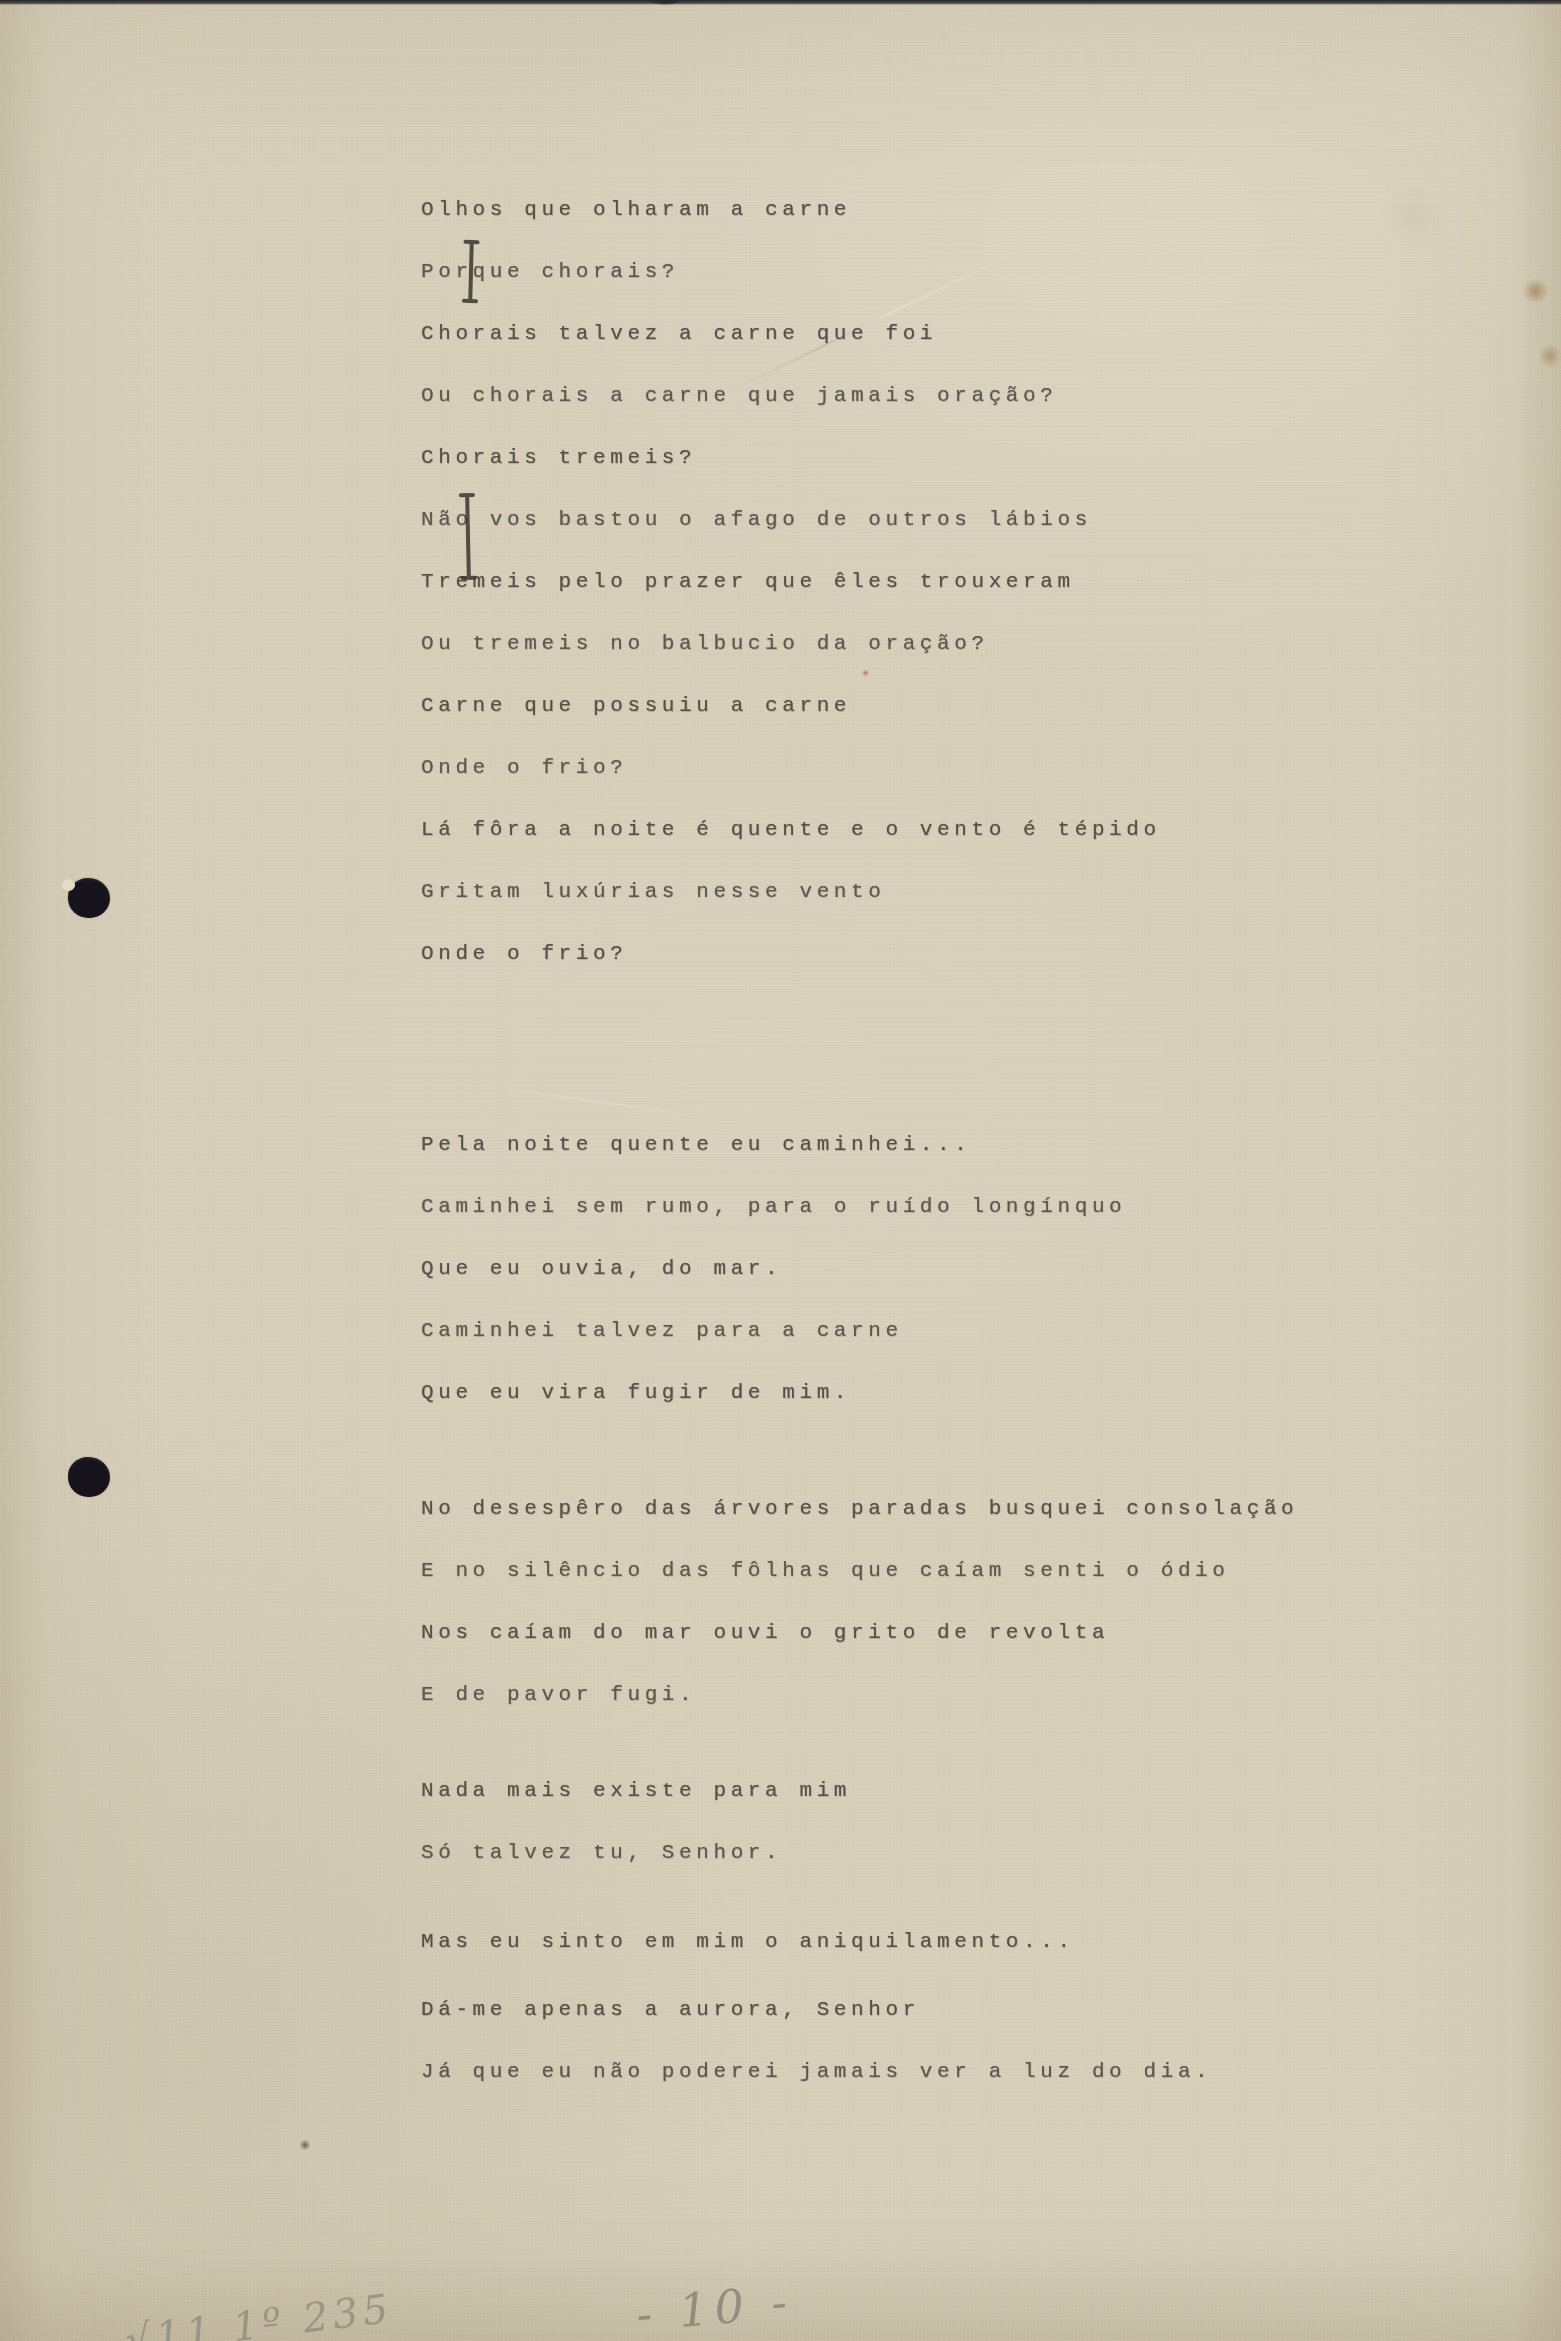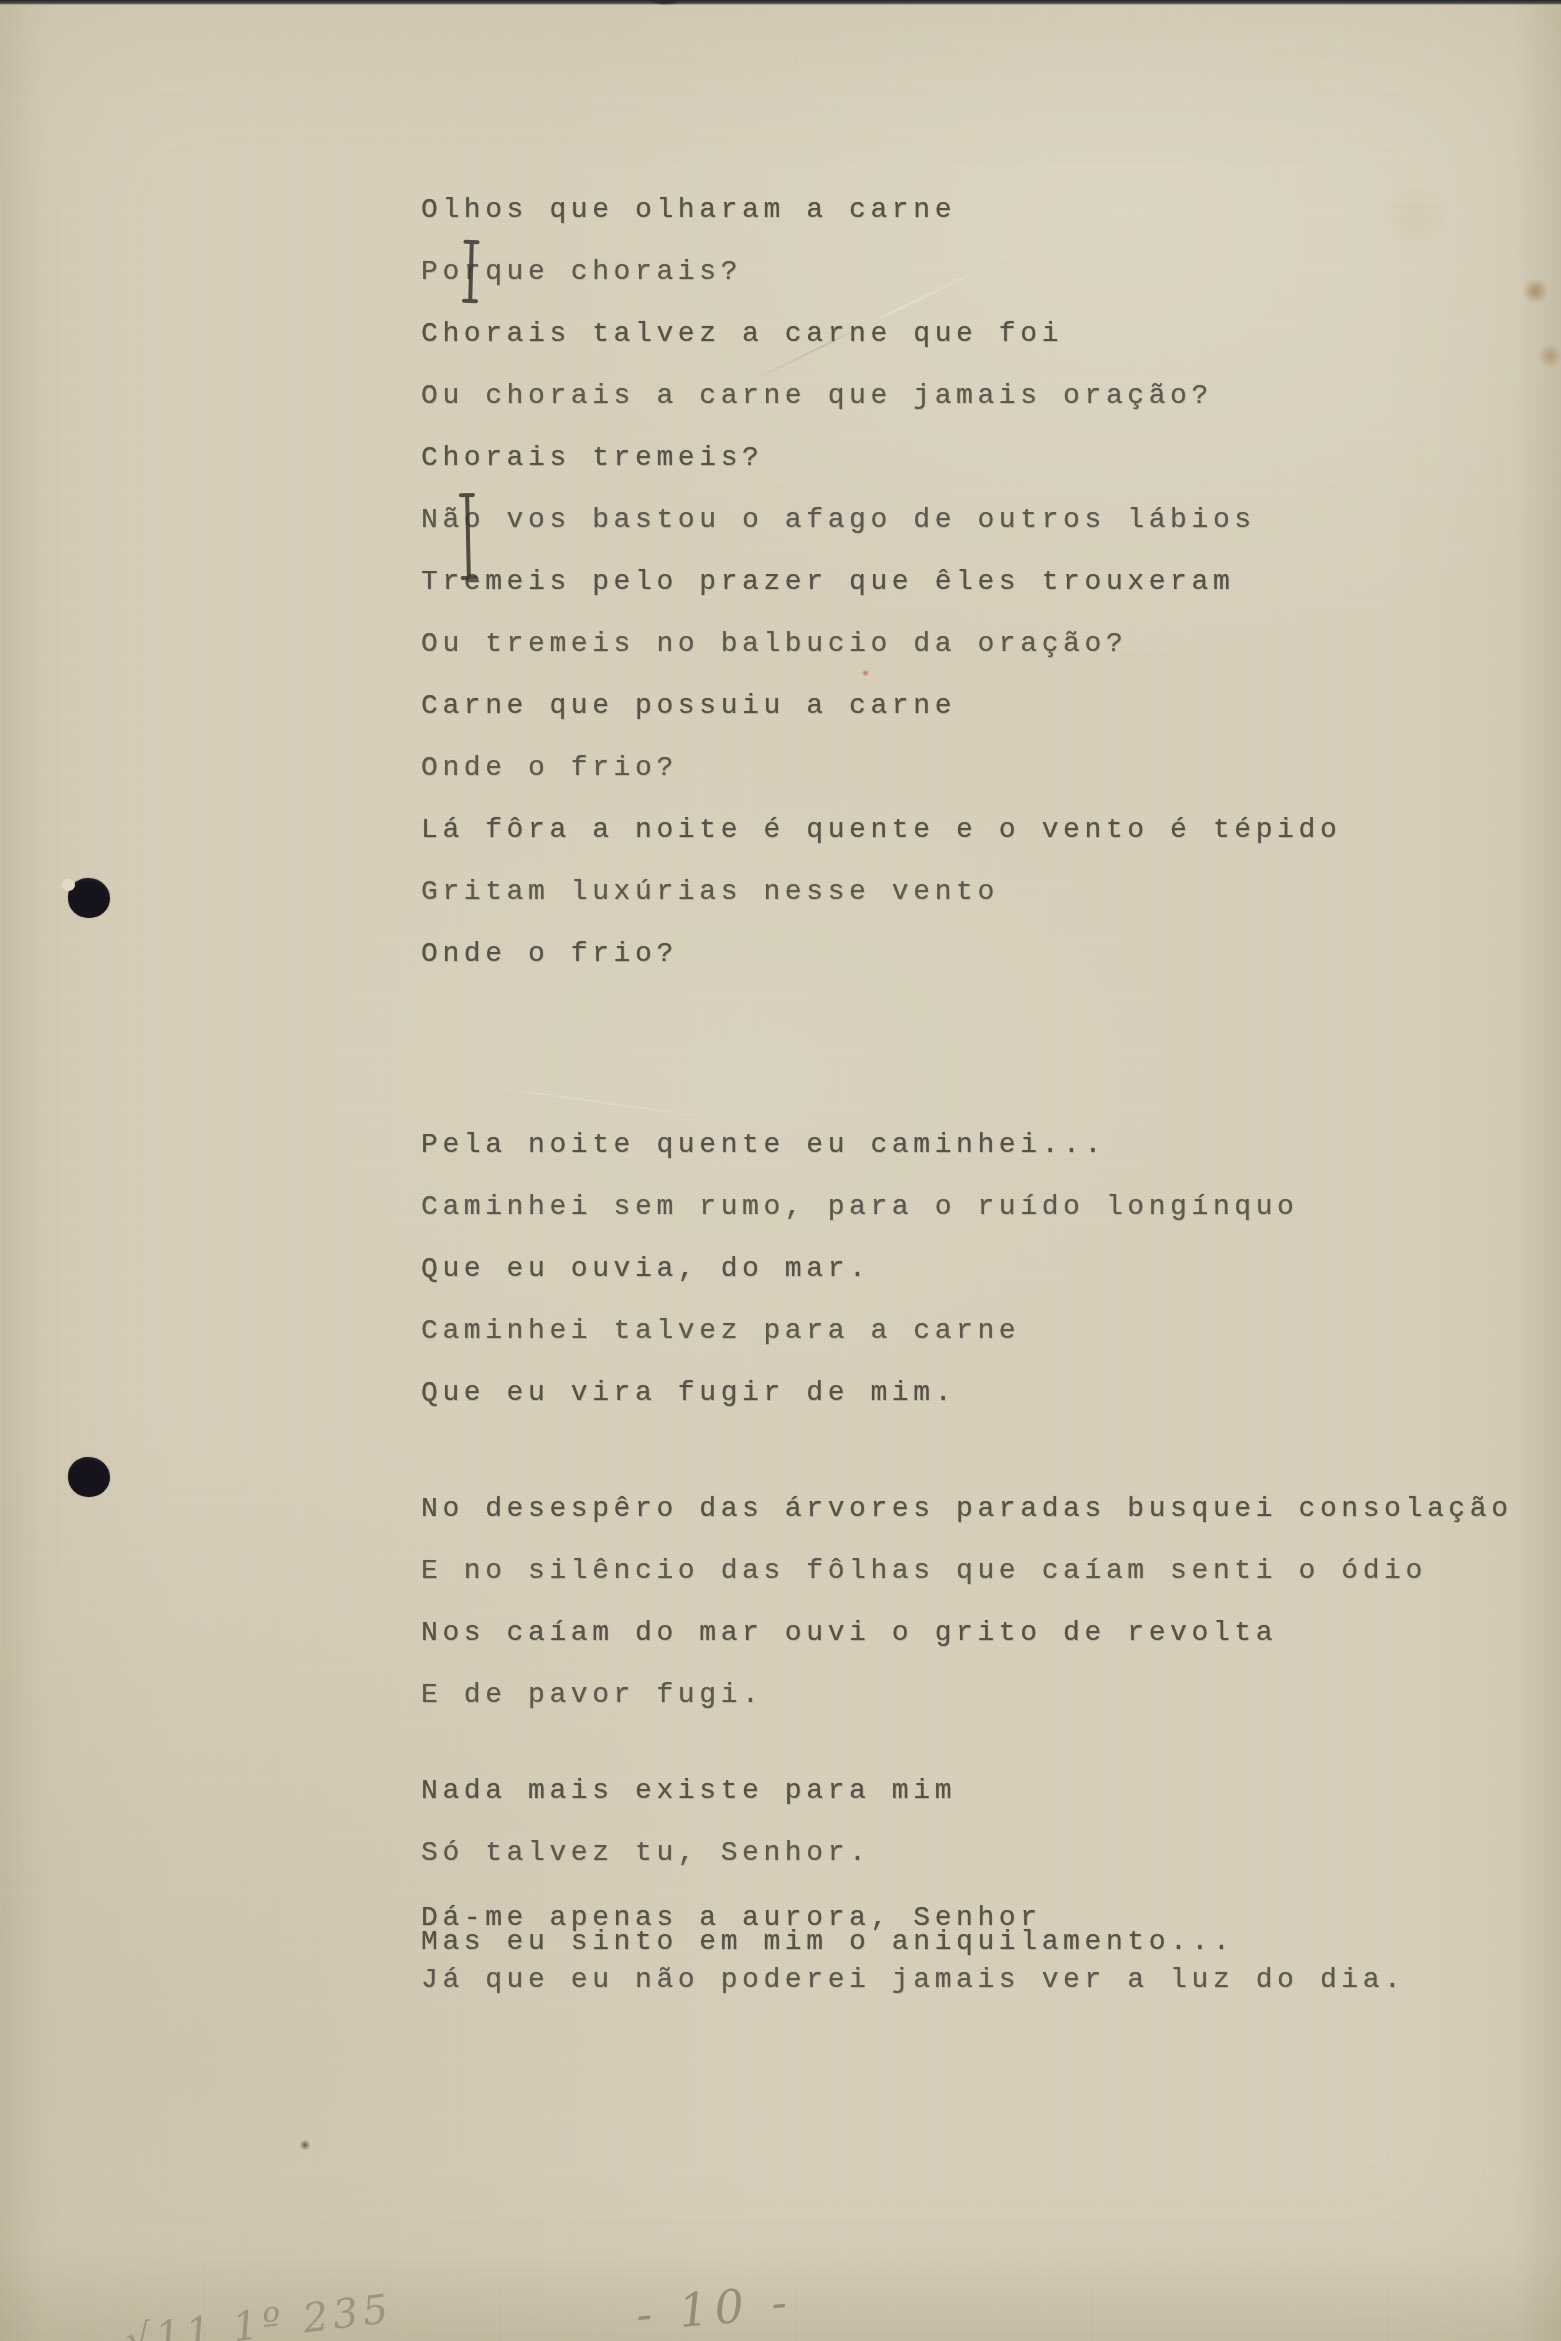--- a/index.html
+++ b/index.html
@@ -40,21 +40,21 @@
     box-shadow: inset 0 1.8px 2.8px rgba(255,255,255,0.08), 0 0 1.8px rgba(90,80,60,0.4);
   }
   .hole-notch{
     position:absolute;left:-6.4px;top:0.9px;width:13.8px;height:12px;border-radius:50%;
     background:#e3dbc5;
   }
 
   .poem-stanza{position:absolute;left:421px;}
   .poem-line{
     height:62px;display:flex;align-items:center;white-space:pre;
-    font-size:28px;letter-spacing:4.6px;color:#4e4940;
+    font-size:21px;letter-spacing:4.6px;color:#4e4940;
     text-shadow:0 0 0.9px rgba(78,73,64,0.55), 0.6px 0.6px 0 rgba(78,73,64,0.22);
   }
   .poem-line:nth-child(odd){opacity:0.93;}
   .poem-line:nth-child(even){opacity:0.88;}
 
   .imark{position:absolute;width:3.7px;background:#3b362e;border-radius:1.8px;opacity:0.85;}
   .imark::before,.imark::after{
     content:"";position:absolute;left:50%;transform:translateX(-50%);
     width:16.5px;height:3.7px;background:#3b362e;border-radius:1.8px;
   }
@@ -138,21 +138,21 @@
 
   <div class="poem-stanza" style="top:1759px;">
     <div class="poem-line">Nada mais existe para mim</div>
     <div class="poem-line">Só talvez tu, Senhor.</div>
   </div>
 
   <div class="poem-stanza" style="top:1910px;">
     <div class="poem-line">Mas eu sinto em mim o aniquilamento...</div>
   </div>
 
-  <div class="poem-stanza" style="top:1886px;">
+  <div class="poem-stanza" style="top:1978px;">
     <div class="poem-line">Dá-me apenas a aurora, Senhor</div>
     <div class="poem-line">Já que eu não poderei jamais ver a luz do dia.</div>
   </div>
 
   <div class="imark" id="imark1"></div>
   <div class="imark" id="imark2"></div>
 
   <div class="spot" id="spot1"></div>
   <div class="spot" id="spot2"></div>
   <div class="spot" id="spot3"></div>

